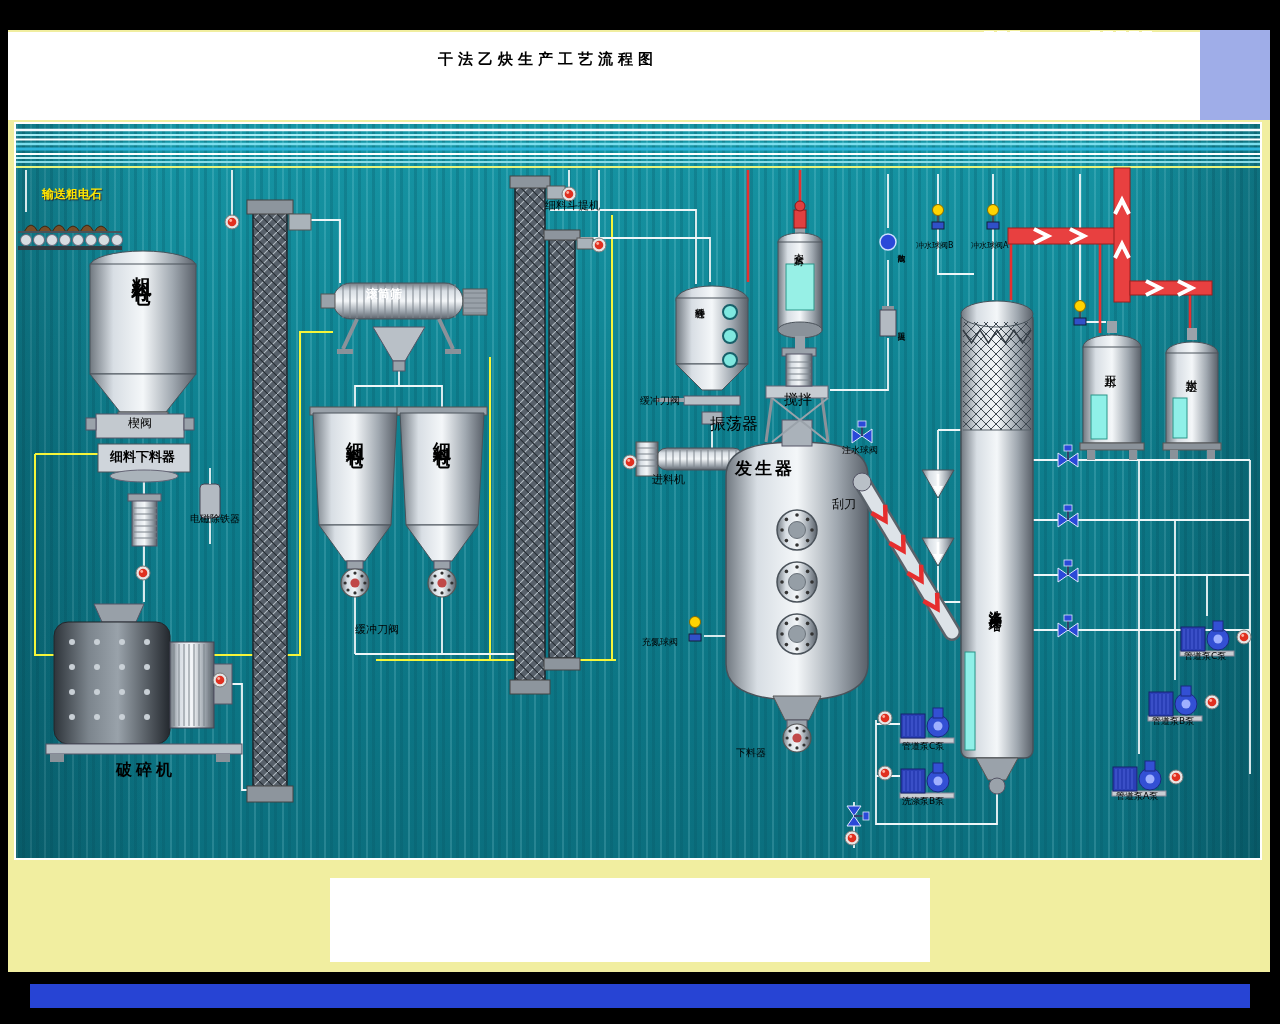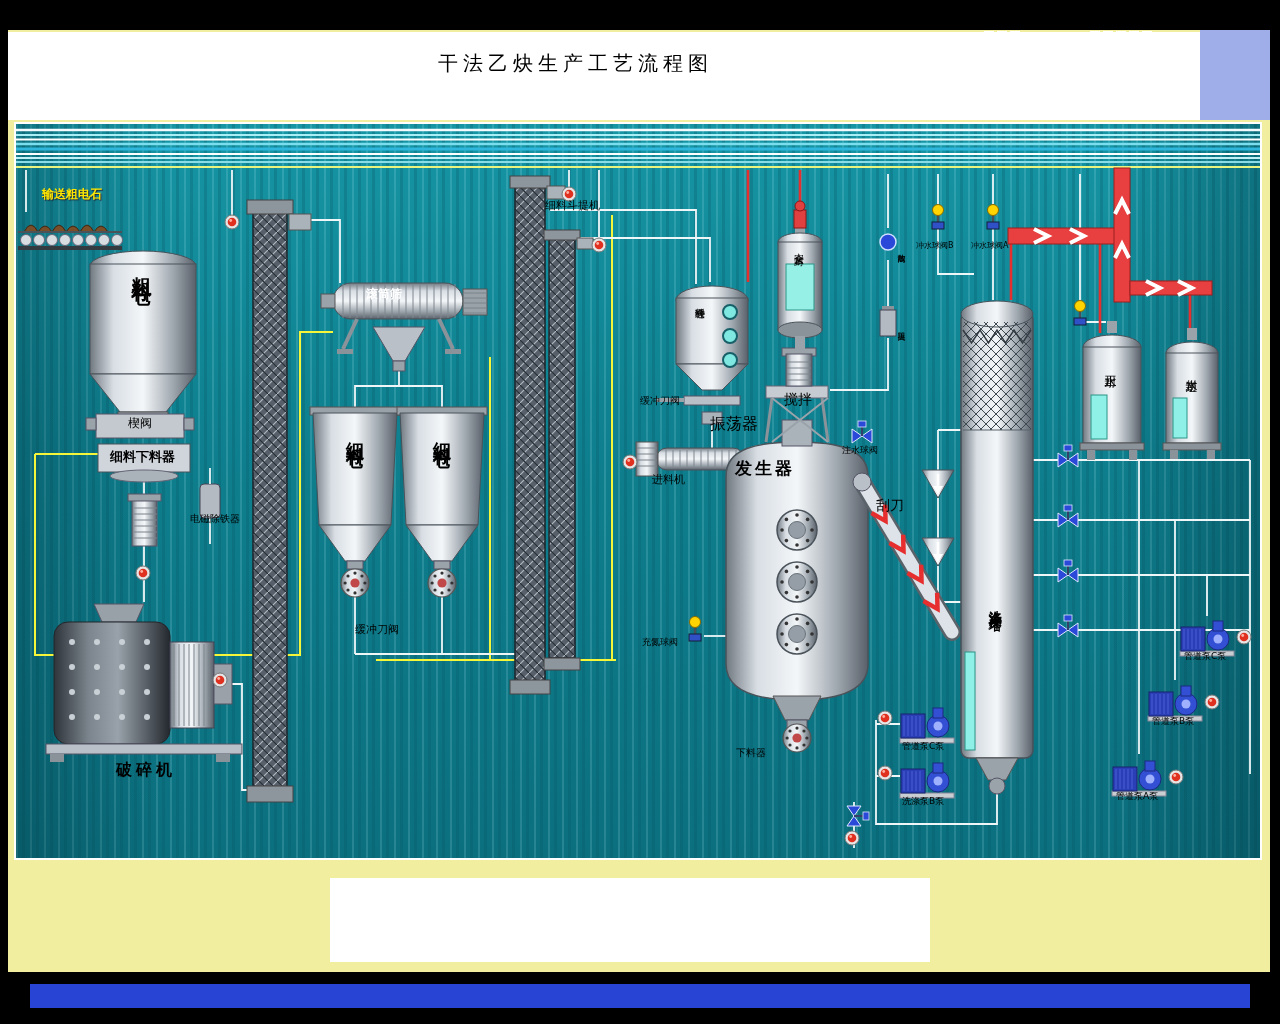--- a/index.html
+++ b/index.html
@@ -19,21 +19,21 @@
   }
   .bottom-panel{position:absolute;left:322px;top:848px;width:600px;height:84px;background:#ffffff;}
   .footer-bar{position:absolute;left:30px;top:984px;width:1220px;height:24px;background:#2744d4;}
   .winbtns{position:absolute;left:984px;top:31px;height:10px;z-index:9;}
   .winbtns span{position:absolute;top:0;width:10px;height:9px;background:#fff;display:block;}
   .lbl{position:absolute;color:#000;white-space:nowrap;line-height:1.05;z-index:6;pointer-events:none;}
   .lbl.v{writing-mode:vertical-rl;text-orientation:upright;}
   .lbl.b{font-weight:bold;}
   .lbl.yellow{color:#ffe600;text-shadow:1px 1px 1px #223;}
   .lbl.white{color:#ffffff;}
-  .title{position:absolute;left:438px;top:50px;font-size:20px;font-weight:normal;letter-spacing:5px;color:#000;z-index:6;}
+  .title{position:absolute;left:438px;top:50px;font-size:15px;font-weight:bold;letter-spacing:5px;color:#000;z-index:6;}
   svg{position:absolute;left:0;top:0;z-index:1;}
 </style>
 </head>
 <body>
 
 <div class="frame">
   <div class="titleband"></div>
   <div class="corner-block"></div>
 
   <div class="panel">
@@ -473,21 +473,21 @@
 <div class="lbl" style="left:355px;top:624px;font-size:11px">缓冲刀阀</div>
 <div class="lbl" style="left:545px;top:200px;font-size:11px">细料斗提机</div>
 <div class="lbl v" style="left:694px;top:300px;font-size:10px">缓冲料仓</div>
 <div class="lbl" style="left:640px;top:396px;font-size:10px">缓冲刀阀</div>
 <div class="lbl" style="left:710px;top:416px;font-size:16px">振荡器</div>
 <div class="lbl" style="left:652px;top:474px;font-size:11px">进料机</div>
 <div class="lbl b" style="left:735px;top:460px;font-size:17px;letter-spacing:3px">发生器</div>
 <div class="lbl v" style="left:793px;top:245px;font-size:10px;letter-spacing:1px">安全水封</div>
 <div class="lbl" style="left:784px;top:392px;font-size:14px">搅拌</div>
 <div class="lbl" style="left:842px;top:446px;font-size:9px">注水球阀</div>
-<div class="lbl" style="left:876px;top:498px;font-size:14px">刮刀</div>
+<div class="lbl" style="left:832px;top:498px;font-size:12px">刮刀</div>
 <div class="lbl" style="left:642px;top:638px;font-size:9px">充氮球阀</div>
 <div class="lbl" style="left:736px;top:748px;font-size:10px">下料器</div>
 <div class="lbl v b" style="left:988px;top:600px;font-size:13px;letter-spacing:2px">洗涤冷却塔</div>
 <div class="lbl" style="left:916px;top:242px;font-size:8px">冲水球阀B</div>
 <div class="lbl" style="left:971px;top:242px;font-size:8px">冲水球阀A</div>
 <div class="lbl v" style="left:896px;top:248px;font-size:8px">放散阀</div>
 <div class="lbl v" style="left:896px;top:326px;font-size:8px">阻火器</div>
 <div class="lbl v" style="left:1104px;top:366px;font-size:12px">正水封</div>
 <div class="lbl v" style="left:1185px;top:370px;font-size:12px">逆水封</div>
 <div class="lbl" style="left:902px;top:742px;font-size:9px">管道泵C泵</div>

